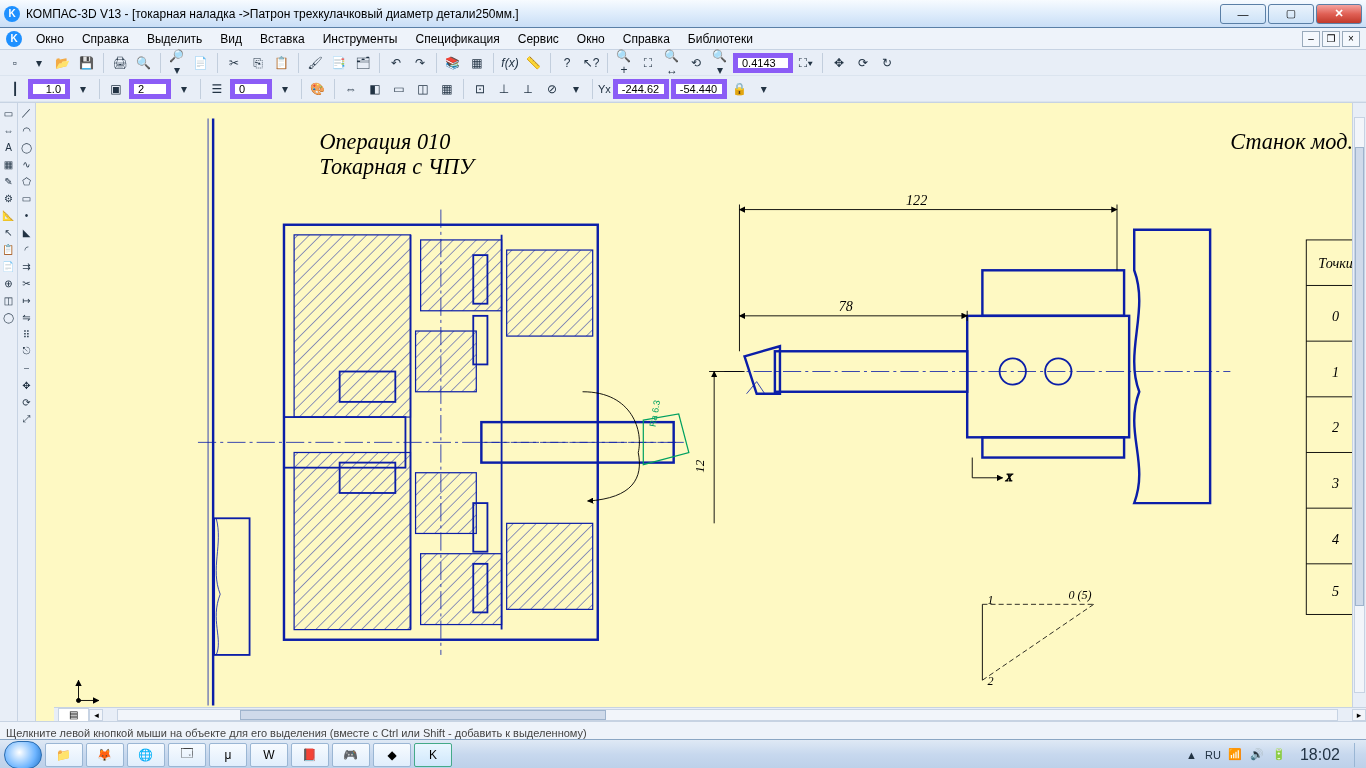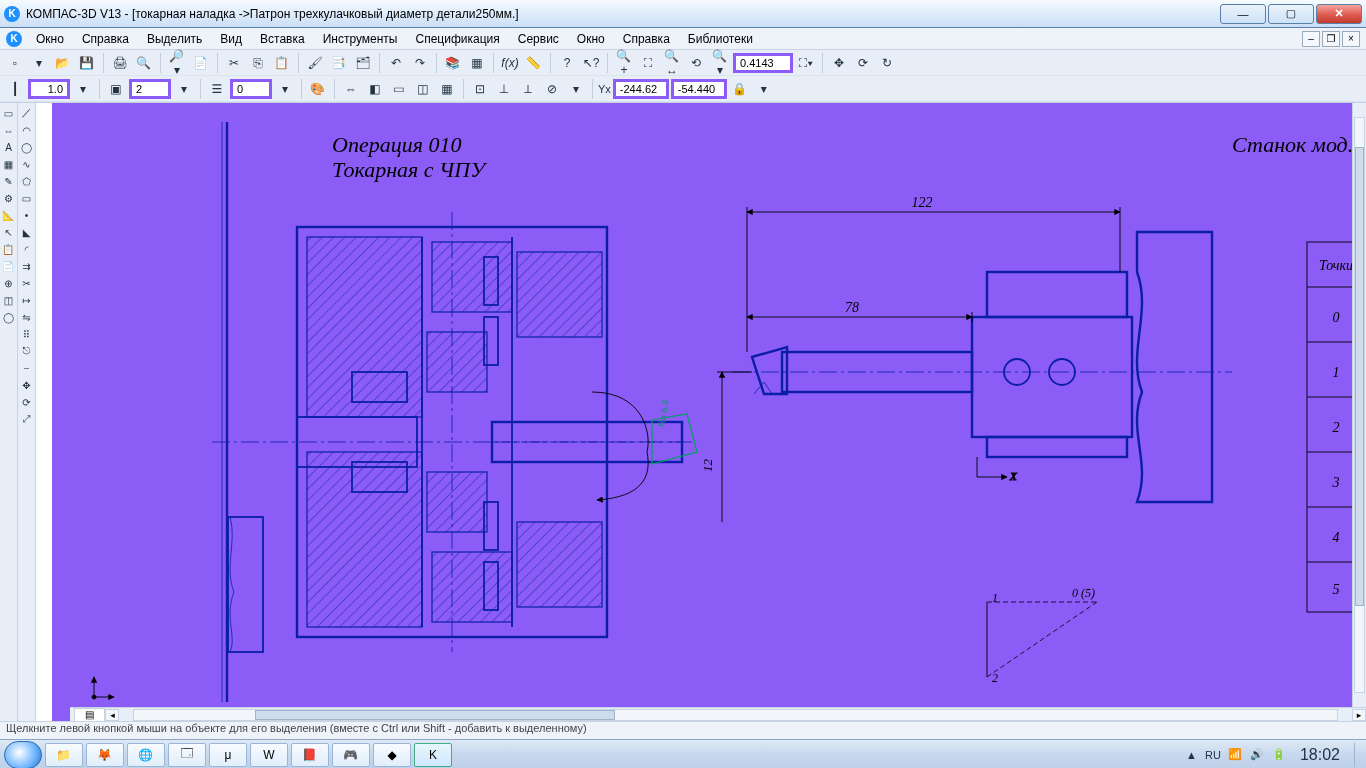--- a/index.html
+++ b/index.html
@@ -18,42 +18,42 @@
 .menubar .appicon2 { width:16px; height:16px; border-radius:50%; background:#1e90ff; margin-right:4px; display:inline-flex; align-items:center; justify-content:center; color:#fff; font-size:10px; font-weight:bold; }
 .menuitem { padding:2px 8px; border-radius:2px; }
 .mdibtns { margin-left:auto; display:flex; gap:2px; }
 .mdibtn { width:18px; height:16px; border:1px solid #9ab; background:#f4f8fd; font-size:10px; display:flex; align-items:center; justify-content:center; }
 
 
 .toolbars { background:#e8eef7; border-bottom:1px solid #c7d3e3; }
 .tb-row { height:26px; display:flex; align-items:center; padding:0 4px; gap:2px; border-bottom:1px solid #dbe4ef; }
 .tb-btn { width:22px; height:22px; border:1px solid transparent; border-radius:2px; display:flex; align-items:center; justify-content:center; font-size:12px; color:#234; background:transparent; }
 .tb-sep { width:1px; height:20px; background:#c2cedd; margin:0 3px; }
-.tb-input { height:20px; border:3px solid #8b5cf6; background:#fff; font-size:11px; padding:0 4px; }
+.tb-input { height:20px; border:5px solid #8b5cf6; background:#fff; font-size:11px; padding:0 4px; }
 .tb-input.small { width:60px; }
 .tb-input.coord { width:56px; }
 
 
 .work { display:flex; height:calc(768px - 28px - 22px - 26px - 26px - 30px - 18px); }
 .vtoolbar { width:18px; background:#e8eef7; border-right:1px solid #c7d3e3; display:flex; flex-direction:column; align-items:center; padding-top:2px; gap:1px; }
 .vbtn { width:16px; height:16px; border:1px solid transparent; font-size:10px; display:flex; align-items:center; justify-content:center; color:#234; }
 .vtoolbar2 { width:18px; background:#e8eef7; border-right:1px solid #c7d3e3; display:flex; flex-direction:column; align-items:center; padding-top:2px; gap:1px; }
 
-.canvas-wrap { flex:1; position:relative; background:#8b5cf6; overflow:hidden;margin-left:16px; }
+.canvas-wrap { flex:1; position:relative; background:#fef9c3; overflow:hidden; }
 .canvas { position:absolute; left:0; top:0; width:100%; height:100%; }
 .hscroll { position:absolute; left:18px; right:0; bottom:0; height:14px; background:#e8eef7; border-top:1px solid #c7d3e3; display:flex; align-items:center; }
 .hscroll .tab { padding:0 10px; height:13px; font-size:10px; background:#fff; border:1px solid #c7d3e3; border-bottom:none; margin-left:4px; }
 .hscroll .track { flex:1; height:12px; background:#f2f5fa; border:1px solid #c7d3e3; margin:0 14px; position:relative; }
 .hscroll .thumb { position:absolute; left:10%; width:30%; top:0; bottom:0; background:#cfdaea; border:1px solid #9fb4cd; }
 .vscroll { position:absolute; right:0; top:0; bottom:14px; width:14px; background:#e8eef7; border-left:1px solid #c7d3e3; }
 .vscroll .track { position:absolute; top:14px; bottom:14px; left:1px; right:1px; background:#f2f5fa; border:1px solid #c7d3e3; }
 .vscroll .thumb { position:absolute; top:5%; height:80%; left:0; right:0; background:#cfdaea; border:1px solid #9fb4cd; }
 
 
-.status { height:18px; background:#eef3fa; border-top:1px solid #c7d3e3; font-size:11px; color:#444; display:flex; align-items:flex-start; padding:0 6px; }
+.status { height:18px; background:#eef3fa; border-top:1px solid #c7d3e3; font-size:11px; color:#444; display:flex; align-items:flex-end; padding:0 6px; }
 
 
 .taskbar { height:30px; background:linear-gradient(#dfe9f5,#c7d8ee,#bcd0e9); border-top:1px solid #8aa6c4; display:flex; align-items:center; padding:0 4px; gap:3px; font-size:11px; }
 .startbtn { width:38px; height:28px; border-radius:14px; background:radial-gradient(circle at 40% 40%, #fff, #6eb5ff 60%, #1e6fc4); border:1px solid #2a6cb0; }
 .taskbtn { width:38px; height:24px; border:1px solid #9ab6d4; border-radius:2px; background:linear-gradient(#f7fbff,#e1eefc); display:flex; align-items:center; justify-content:center; font-size:12px; }
 .tray { margin-left:auto; display:flex; align-items:center; gap:8px; color:#234; }
 .clock { font-size:16px; padding:0 6px; }
 
 
 .draw-blue { stroke:#0b1ea8; stroke-width:1.8; fill:none; }

